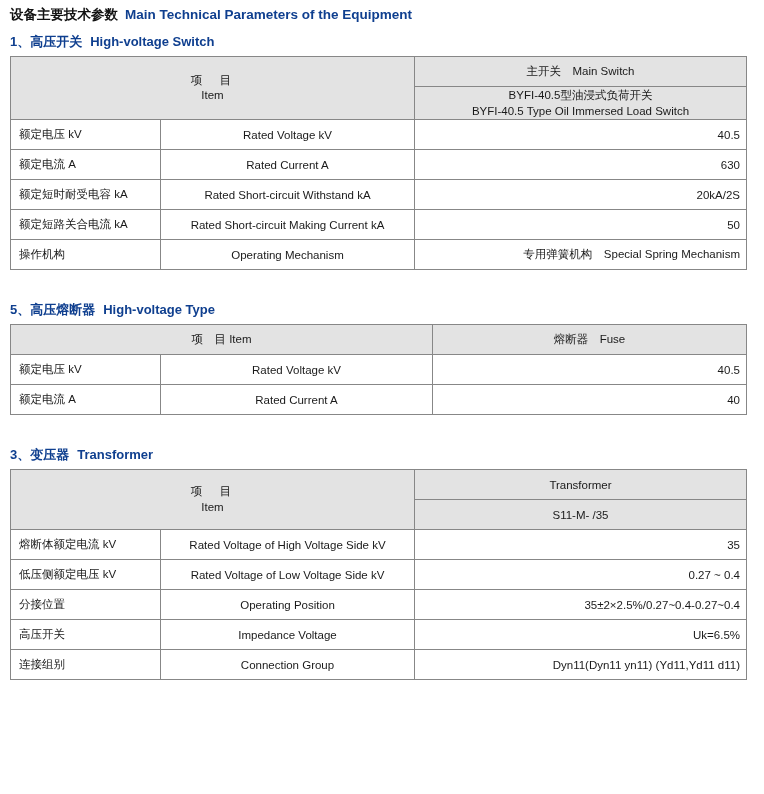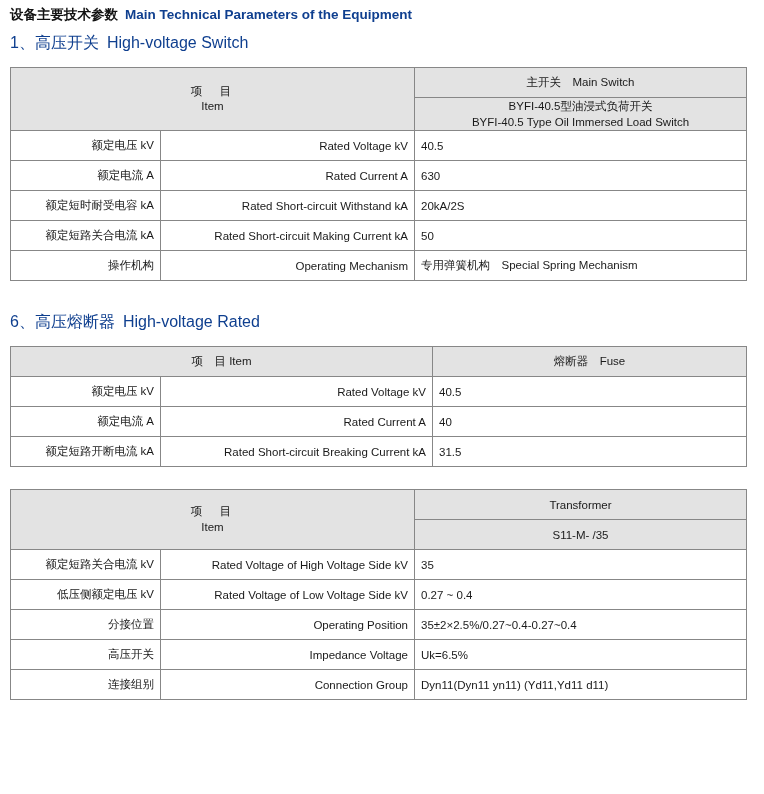--- a/index.html
+++ b/index.html
@@ -26,24 +26,24 @@
     color: #111111;
     padding: 6px 0 0 10px;
     letter-spacing: 0px;
     white-space: nowrap;
   }
   .doc-title .en {
     color: #0f3f8f;
     margin-left: 7px;
   }
   .section-heading {
-    font-size: 16px;
-    font-weight: normal;
+    font-size: 13px;
+    font-weight: bold;
     color: #0f3f8f;
-    padding: 9px 0 13px 10px;
+    padding: 9px 0 5px 10px;
     white-space: nowrap;
   }
   .section-heading .cn {
     color: #0f3f8f;
   }
   .section-heading .en {
     margin-left: 8px;
   }
   table.param {
     border-collapse: collapse;
@@ -65,29 +65,29 @@
     text-align: center;
   }
   .item-head {
     text-align: center;
     line-height: 1.35;
     margin-left: 15px;
   }
   .item-head .l1 { letter-spacing: 3px; }
   .cell-cn {
     padding-left: 8px !important;
+    text-align: left;
+    white-space: nowrap;
+  }
+  .cell-en {
+    text-align: center;
+    white-space: nowrap;
+  }
+  .cell-val {
     text-align: right;
-    white-space: nowrap;
-  }
-  .cell-en {
-    text-align: right;
-    white-space: nowrap;
-  }
-  .cell-val {
-    text-align: left;
     white-space: nowrap;
   }
   .dual-row td {
     height: 24px;
   }
   .two-line {
     line-height: 1.4;
     text-align: center;
     margin-top: 16px;
   }
@@ -152,21 +152,21 @@
         <td class="cell-cn">操作机构</td>
         <td class="cell-en">Operating Mechanism</td>
         <td class="cell-val">专用弹簧机构　Special Spring Mechanism</td>
       </tr>
     </tbody>
   </table>
 
   <div class="spacer-lg"></div>
 
   <div class="section-heading">
-    <span class="cn">6、高压熔断器</span><span class="en">High-voltage Rated</span>
+    <span class="cn">5、高压熔断器</span><span class="en">High-voltage Type</span>
   </div>
 
   <table class="param">
     <colgroup>
         <col style="width:150px">
         <col style="width:272px">
         <col style="width:314px">
       </colgroup>
     <thead>
       <tr>
@@ -178,30 +178,28 @@
       <tr>
         <td class="cell-cn">额定电压 kV</td>
         <td class="cell-en">Rated Voltage kV</td>
         <td class="cell-val">40.5</td>
       </tr>
       <tr>
         <td class="cell-cn">额定电流 A</td>
         <td class="cell-en">Rated Current A</td>
         <td class="cell-val">40</td>
       </tr>
-      <tr>
-        <td class="cell-cn">额定短路开断电流 kA</td>
-        <td class="cell-en">Rated Short-circuit Breaking Current  kA</td>
-        <td class="cell-val">31.5</td>
-      </tr>
     </tbody>
   </table>
 
   <div class="spacer-lg"></div>
 
+  <div class="section-heading">
+    <span class="cn">3、变压器</span><span class="en">Transformer</span>
+  </div>
 
   <table class="param">
     <colgroup>
         <col style="width:150px">
         <col style="width:254px">
         <col style="width:332px">
       </colgroup>
     <thead>
       <tr class="dual-row">
         <td class="item-head" rowspan="2" colspan="2">
@@ -209,21 +207,21 @@
           <div>Item</div>
         </td>
         <td>Transformer</td>
       </tr>
       <tr class="dual-row">
         <td>S11-M-  /35</td>
       </tr>
     </thead>
     <tbody>
       <tr>
-        <td class="cell-cn">额定短路关合电流 kV</td>
+        <td class="cell-cn">熔断体额定电流 kV</td>
         <td class="cell-en">Rated Voltage of High Voltage Side kV</td>
         <td class="cell-val">35</td>
       </tr>
       <tr>
         <td class="cell-cn">低压侧额定电压 kV</td>
         <td class="cell-en">Rated Voltage of Low Voltage Side kV</td>
         <td class="cell-val">0.27 ~ 0.4</td>
       </tr>
       <tr>
         <td class="cell-cn">分接位置</td>

